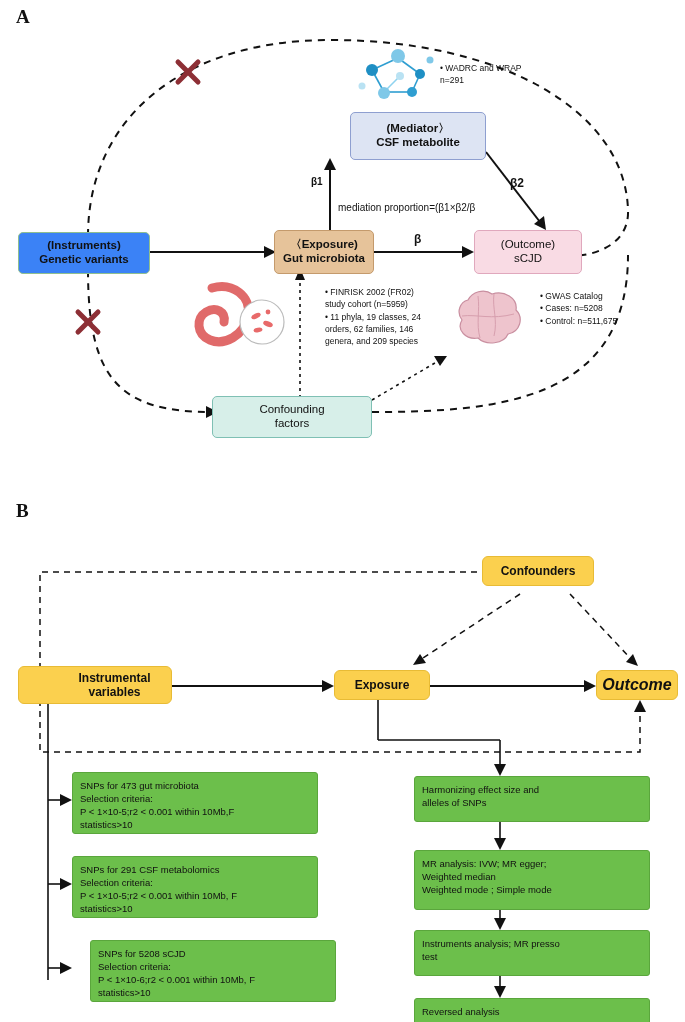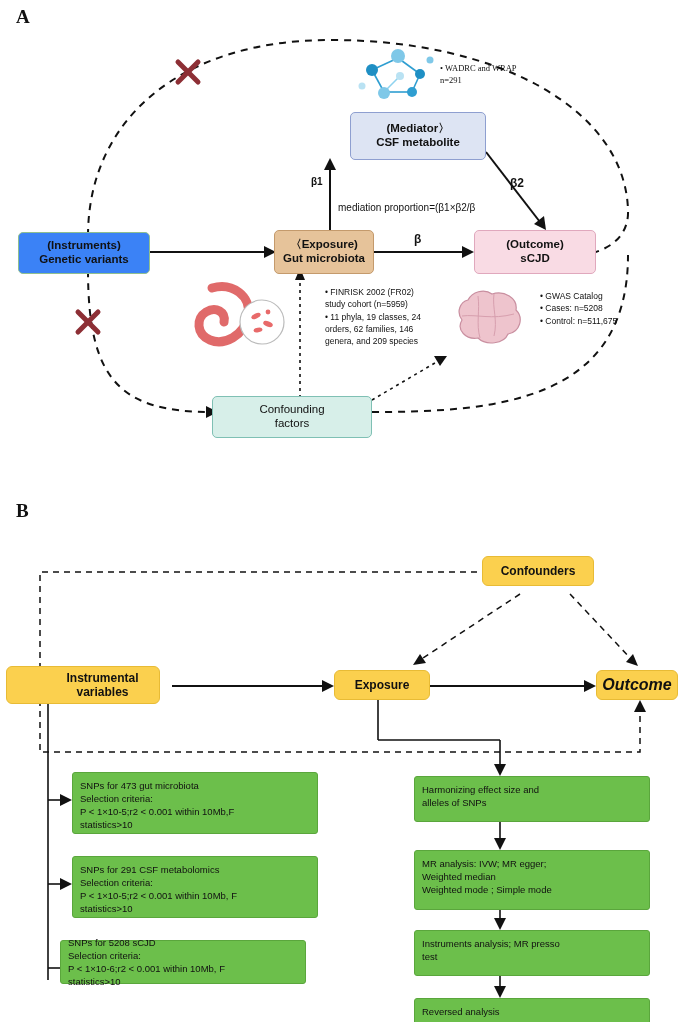--- a/index.html
+++ b/index.html
@@ -100,31 +100,31 @@
     <path d="M462 316 C476 314, 492 320, 514 314" fill="none" stroke="#d79fae" stroke-width="1"></path>
   </g>
 </svg>
 
 <div class="box node-green boxtxt" style="left:18px;top:232px;width:132px;height:42px;font-size:11.5px;font-weight:bold;">(Instruments)
 Genetic variants</div>
 <div class="box node-tan boxtxt" style="left:274px;top:230px;width:100px;height:44px;font-size:11.5px;font-weight:bold;">〈Exposure)
 Gut microbiota</div>
 <div class="box node-blue boxtxt" style="left:350px;top:112px;width:136px;height:48px;font-size:11.5px;font-weight:bold;">(Mediator〉
 CSF metabolite</div>
-<div class="box node-pink boxtxt" style="left:474px;top:230px;width:122px;height:44px;font-size:11.5px;font-weight:bold;">(Outcome)
+<div class="box node-pink boxtxt" style="left:474px;top:230px;width:108px;height:44px;font-size:11.5px;font-weight:normal;">(Outcome)
 sCJD</div>
 <div class="box node-teal boxtxt" style="left:212px;top:396px;width:160px;height:42px;font-size:11.5px;">Confounding
 factors</div>
 
 <div class="lbl bold" style="left:311px;top:176px;font-size:10px;">β1</div>
 <div class="lbl bold" style="left:510px;top:176px;font-size:12px;">β2</div>
 <div class="lbl bold" style="left:414px;top:232px;font-size:12px;">β</div>
 <div class="lbl" style="left:338px;top:202px;font-size:10px;">mediation proportion=(β1×β2/β</div>
 
-<div class="bullets" style="left:440px;top:62px;width:120px;font-family:Liberation Serif, serif;">• WADRC and WRAP
+<div class="bullets" style="left:440px;top:62px;width:120px;">• WADRC and WRAP
   n=291</div>
 <div class="bullets" style="left:325px;top:286px;width:140px;">• FINRISK 2002 (FR02)
   study cohort (n=5959)
 • 11 phyla, 19 classes, 24
   orders, 62 families, 146
   genera, and 209 species</div>
 <div class="bullets" style="left:540px;top:290px;width:130px;">• GWAS Catalog
 • Cases: n=5208
 • Control: n=511,675</div>
 
@@ -164,38 +164,38 @@
 
   <line x1="500" y1="822" x2="500" y2="842" stroke="#111" stroke-width="1.6"></line>
   <polygon points="500,850 494,838 506,838" fill="#111"></polygon>
   <line x1="500" y1="910" x2="500" y2="922" stroke="#111" stroke-width="1.6"></line>
   <polygon points="500,930 494,918 506,918" fill="#111"></polygon>
   <line x1="500" y1="976" x2="500" y2="990" stroke="#111" stroke-width="1.6"></line>
   <polygon points="500,998 494,986 506,986" fill="#111"></polygon>
 </svg>
 
 <div class="box node-yellow boxtxt" style="left:482px;top:556px;width:112px;height:30px;font-size:12px;">Confounders</div>
-<div class="box node-yellow boxtxt" style="left:6px;top:666px;width:154px;height:38px;font-size:12px;padding-left:39px;">Instrumental
+<div class="box node-yellow boxtxt" style="left:18px;top:666px;width:154px;height:38px;font-size:12px;padding-left:39px;">Instrumental
 variables</div>
 <div class="box node-yellow boxtxt" style="left:334px;top:670px;width:96px;height:30px;font-size:12px;">Exposure</div>
 <div class="box node-yellow boxtxt" style="left:596px;top:670px;width:82px;height:30px;font-size:16px;font-style:italic;">Outcome</div>
 
 <div class="box node-lgreen" style="left:72px;top:772px;width:246px;height:62px;">
   <div class="lgreen-txt">SNPs for 473 gut microbiota
 Selection criteria:
 P &lt; 1×10-5;r2 &lt; 0.001 within 10Mb,F
 statistics&gt;10</div>
 </div>
 <div class="box node-lgreen" style="left:72px;top:856px;width:246px;height:62px;">
   <div class="lgreen-txt">SNPs for 291 CSF metabolomics
 Selection criteria:
 P &lt; 1×10-5;r2 &lt; 0.001 within 10Mb, F
 statistics&gt;10</div>
 </div>
-<div class="box node-lgreen" style="left:60px;top:940px;width:246px;height:44px;align-items:center;">
+<div class="box node-lgreen" style="left:90px;top:940px;width:246px;height:62px;">
   <div class="lgreen-txt">SNPs for 5208 sCJD
 Selection criteria:
 P &lt; 1×10-6;r2 &lt; 0.001 within 10Mb, F
 statistics&gt;10</div>
 </div>
 
 <div class="box node-lgreen" style="left:414px;top:776px;width:236px;height:46px;">
   <div class="lgreen-txt">Harmonizing effect size and
 alleles of SNPs</div>
 </div>

